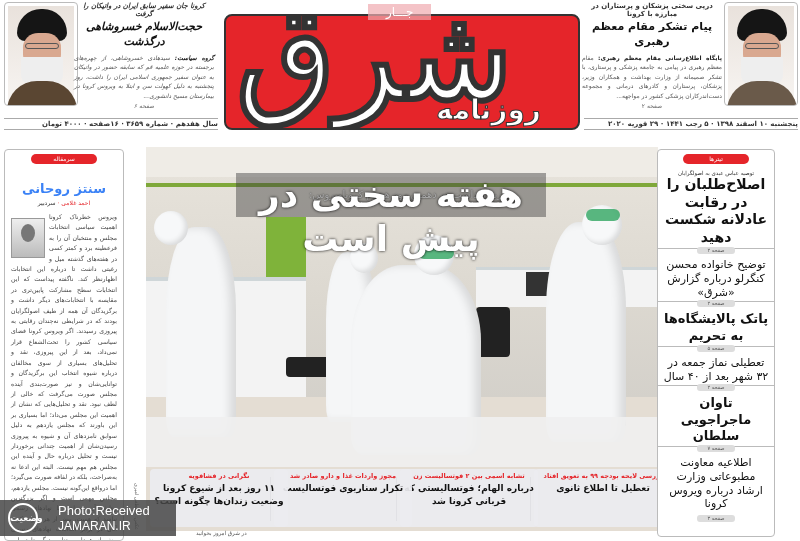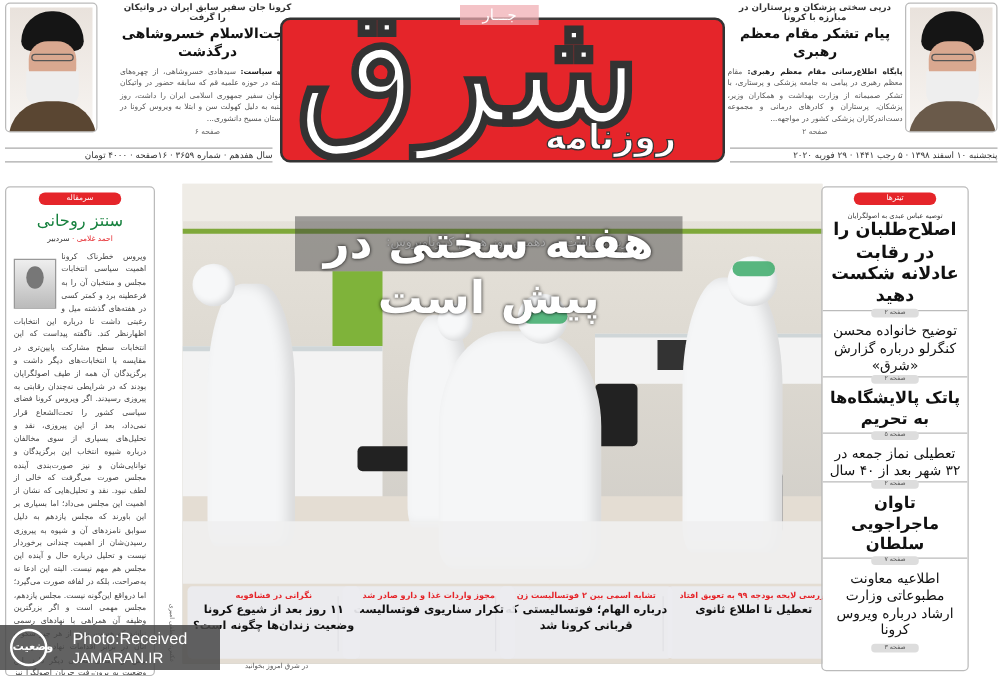--- a/index.html
+++ b/index.html
@@ -40,33 +40,33 @@
   .portrait .bg { position: absolute; inset: 3px; background: linear-gradient(#e9e2dc, #f7f4f1); }
   .portrait .turban { position: absolute; left: 12px; top: 6px; width: 50px; height: 32px; background: #151515; border-radius: 24px 24px 8px 8px; }
   .portrait .face { position: absolute; left: 18px; top: 30px; width: 38px; height: 36px; background: #d9a890; border-radius: 40%; }
   .portrait .glasses { position: absolute; left: 20px; top: 40px; width: 34px; height: 6px; border: 1px solid #555; border-radius: 3px; }
   .portrait .beard { position: absolute; left: 16px; top: 54px; width: 42px; height: 30px; background: #eee; border-radius: 0 0 40% 40%; }
   .portrait .robe { position: absolute; left: 2px; top: 78px; width: 70px; height: 30px; background: #5a4632; border-radius: 30px 30px 0 0; }
 
   .info-line {
     position: absolute; top: 118px; height: 12px; width: 214px;
     border-top: 1px solid #aaa; border-bottom: 1px solid #aaa;
-    font-size: 7px; color: #333; line-height: 10px; white-space: nowrap;
+    font-size: 7px; color: #333; line-height: 10px; white-space: nowrap; font-weight: bold;
   }
 
   
   .editorial {
     position: absolute; left: 4px; top: 149px; width: 120px; height: 392px;
     border: 1px solid #bbb; border-radius: 4px; padding: 4px 6px; overflow: hidden;
   }
   .pill {
     display: block; margin: 0 auto; width: 66px; height: 10px; border-radius: 6px;
     background: #e5252a; color: #fff; font-size: 6px; text-align: center; line-height: 10px;
   }
-  .editorial .title { text-align: center; font-size: 13px; font-weight: normal; margin-top: 6px; color: #15803d; }
+  .editorial .title { text-align: center; font-size: 13px; font-weight: bold; margin-top: 17px; color: #3b82f6; }
   .editorial .byline { text-align: center; font-size: 6px; color: #e5252a; margin-top: 3px; }
   .editorial .byline span.role { color: #333; }
   .editorial .author-photo {
     float: left; width: 34px; height: 40px; margin: 6px 4px 2px 0; border: 1px solid #999;
     background: linear-gradient(#eee, #bbb); position: relative;
   }
   .editorial .author-photo::after { content: ""; position: absolute; left: 9px; top: 5px; width: 14px; height: 18px; background: #777; border-radius: 50%; }
   .editorial .text { font-size: 6.2px; line-height: 1.68; color: #444; text-align: justify; margin-top: 6px; }
 
   .vertical-caption {
@@ -149,21 +149,21 @@
 
   <div class="portrait" style="left:4px;">
     <div class="bg"></div>
       <div class="turban"></div>
       <div class="face"></div>
       <div class="glasses"></div>
       <div class="beard"></div>
       <div class="robe"></div>
   </div>
 
-  <div class="side-story" style="left:96px;">
+  <div class="side-story" style="left:74px;font-style:italic;">
     <div class="kicker">کرونا جان سفیر سابق ایران در واتیکان را گرفت</div>
     <div class="title">حجت‌الاسلام خسروشاهی درگذشت</div>
     <div class="body"><b>گروه سیاست:</b> <span>سیدهادی خسروشاهی، از چهره‌های برجسته در حوزه علمیه قم که سابقه حضور در واتیکان به عنوان سفیر جمهوری اسلامی ایران را داشت، روز پنجشنبه به دلیل کهولت سن و ابتلا به ویروس کرونا در بیمارستان مسیح دانشوری...</span></div>
     <div class="page-ref">صفحه ۶</div>
   </div>
 
   <div class="info-line" style="left:4px; text-align:right;">سال هفدهم  ·  شماره ۳۶۵۹  ·  ۱۶صفحه  ·  ۴۰۰۰ تومان</div>
 
   <div class="logo">
     <div class="logo-main">شرق</div>

